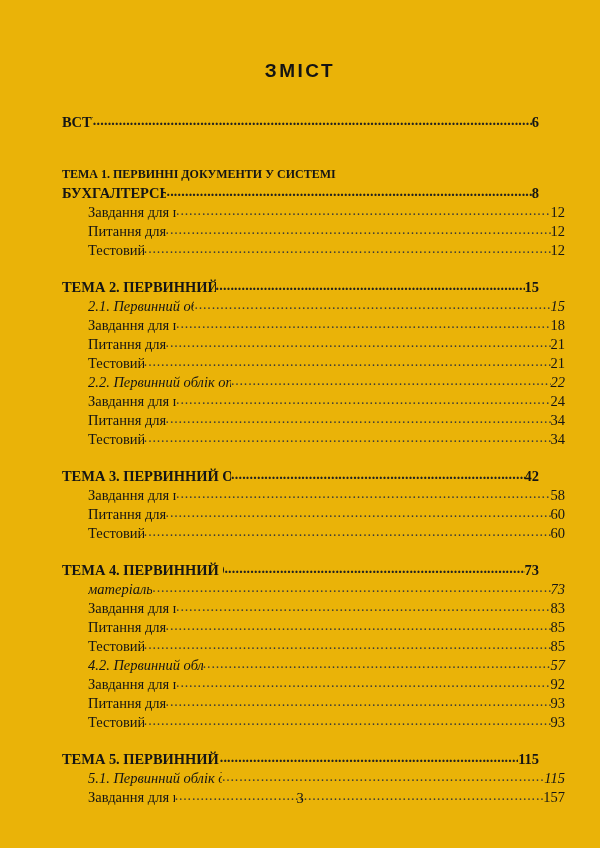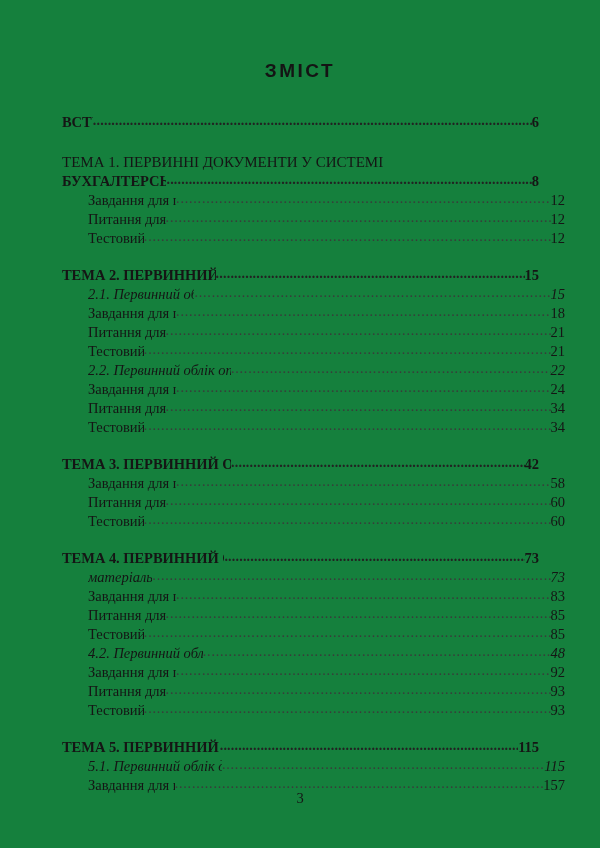--- a/index.html
+++ b/index.html
@@ -5,21 +5,21 @@
 <style>
   html, body {
     margin: 0;
     padding: 0;
     background: #ffffff;
   }
   .page {
     position: relative;
     width: 600px;
     height: 848px;
-    background: #15803d;
+    background: #eab308;
     overflow: hidden;
     font-family: "Liberation Serif", "DejaVu Serif", serif;
     color: #151515;
     -webkit-font-smoothing: antialiased;
   }
 
   
   .toc-title {
     position: absolute;
     top: 60px;
@@ -83,24 +83,24 @@
     margin-top: 18px;
   }
   .lvl-chapter .pageno { font-weight: bold; }
   .lvl-chapter .leader { font-weight: bold; color: #222; letter-spacing: 0.2px; }
 
   
   .lvl-chapter.first { margin-top: 0; }
 
   
   .chapter-wrap {
-    font-weight: normal;
-    font-size: 15px;
+    font-weight: bold;
+    font-size: 12px;
     line-height: 18px;
-    margin-top: 22px;
+    margin-top: 34px;
     white-space: nowrap;
   }
 
   
   .lvl-sub {
     font-style: italic;
     font-size: 14.5px;
     padding-left: 26px;
   }
   .lvl-sub .leader { font-style: normal; }
@@ -252,21 +252,21 @@
         <span class="pageno">85</span>
       </div>
       <div class="entry lvl-item">
         <span class="etext">Тестовий контроль</span>
         <span class="leader"></span>
         <span class="pageno">85</span>
       </div>
       <div class="entry lvl-sub">
         <span class="etext">4.2. Первинний облік нематеріальних активів</span>
         <span class="leader"></span>
-        <span class="pageno">48</span>
+        <span class="pageno">57</span>
       </div>
       <div class="entry lvl-item">
         <span class="etext">Завдання для практичних занять</span>
         <span class="leader"></span>
         <span class="pageno">92</span>
       </div>
       <div class="entry lvl-item">
         <span class="etext">Питання для самоконтролю </span>
         <span class="leader"></span>
         <span class="pageno">93</span>

